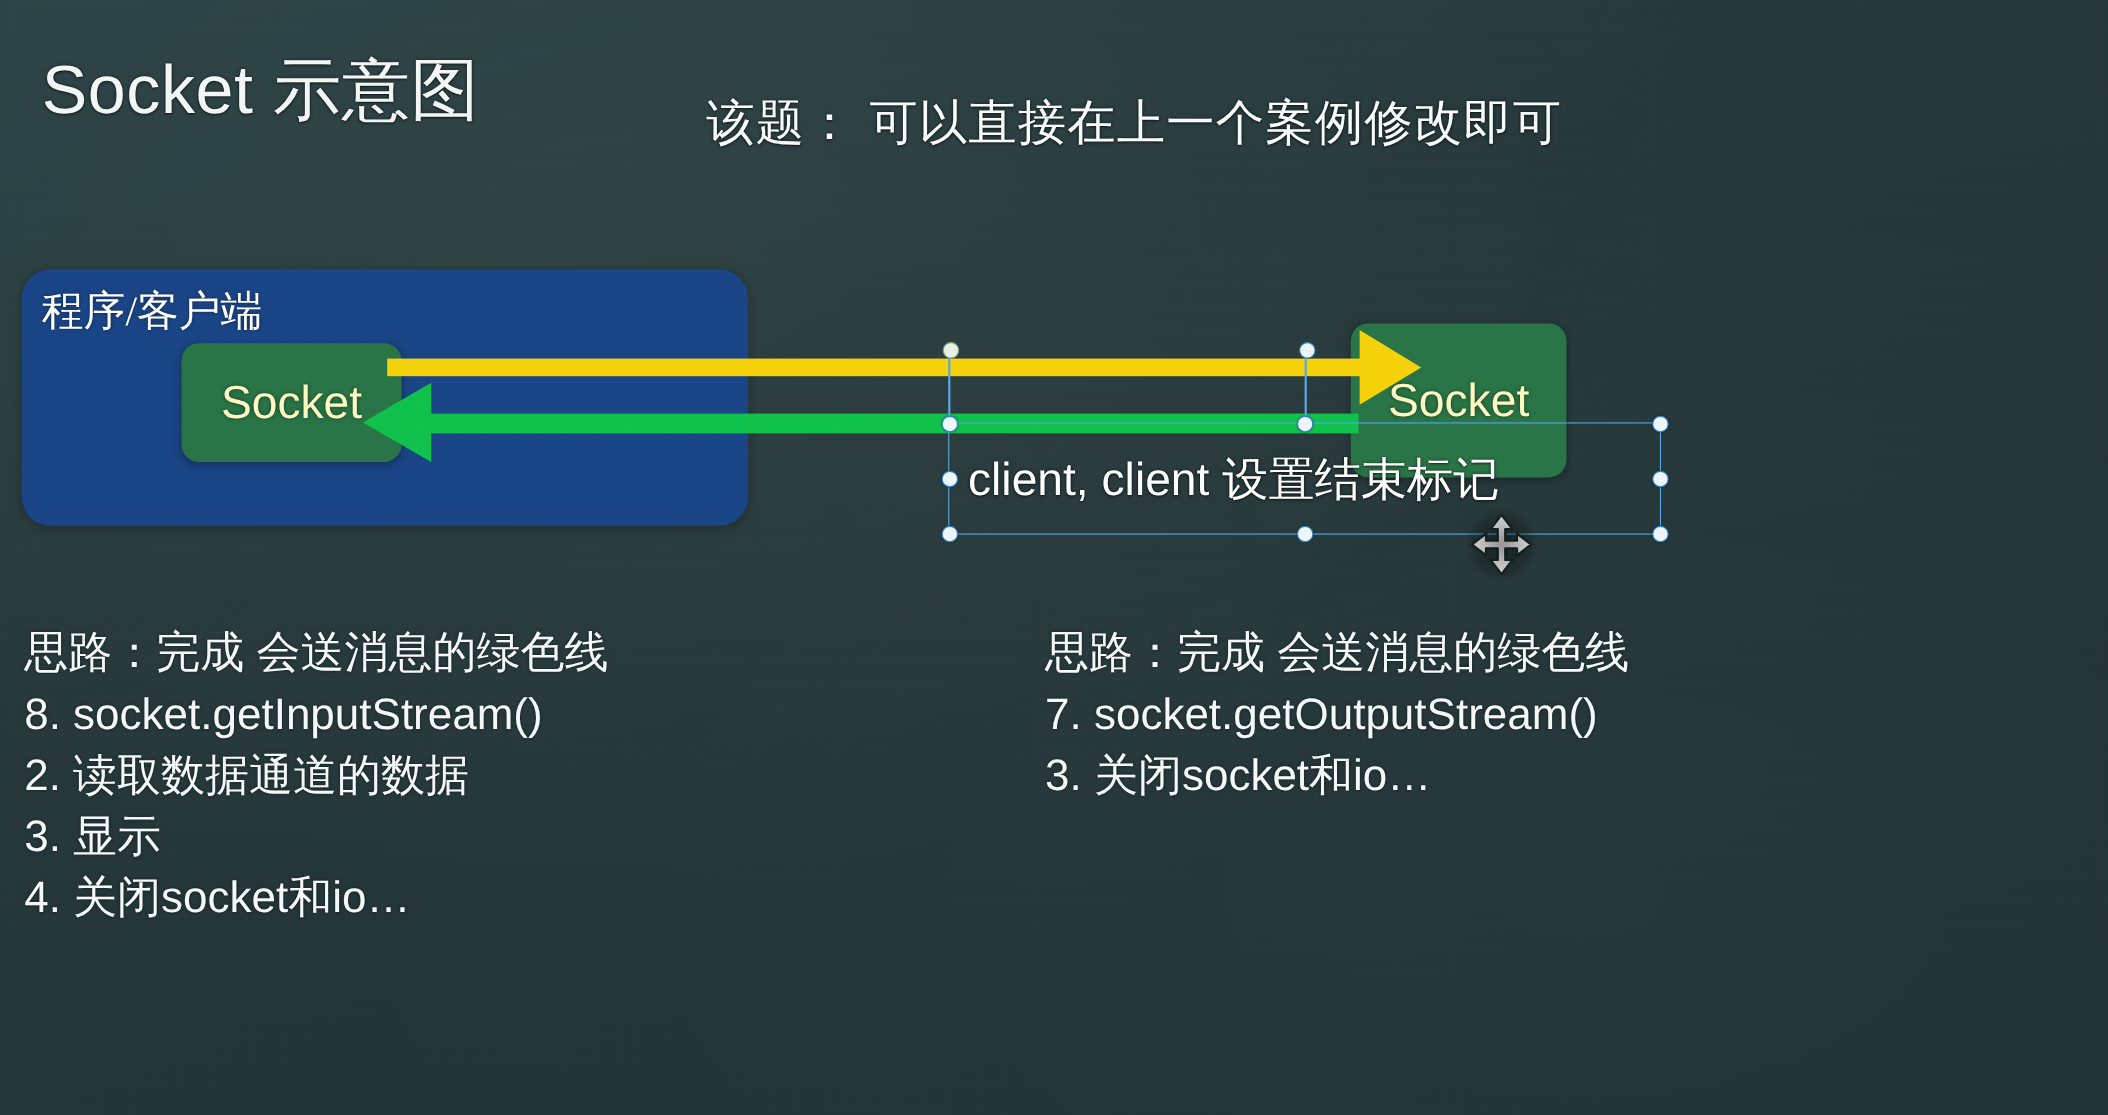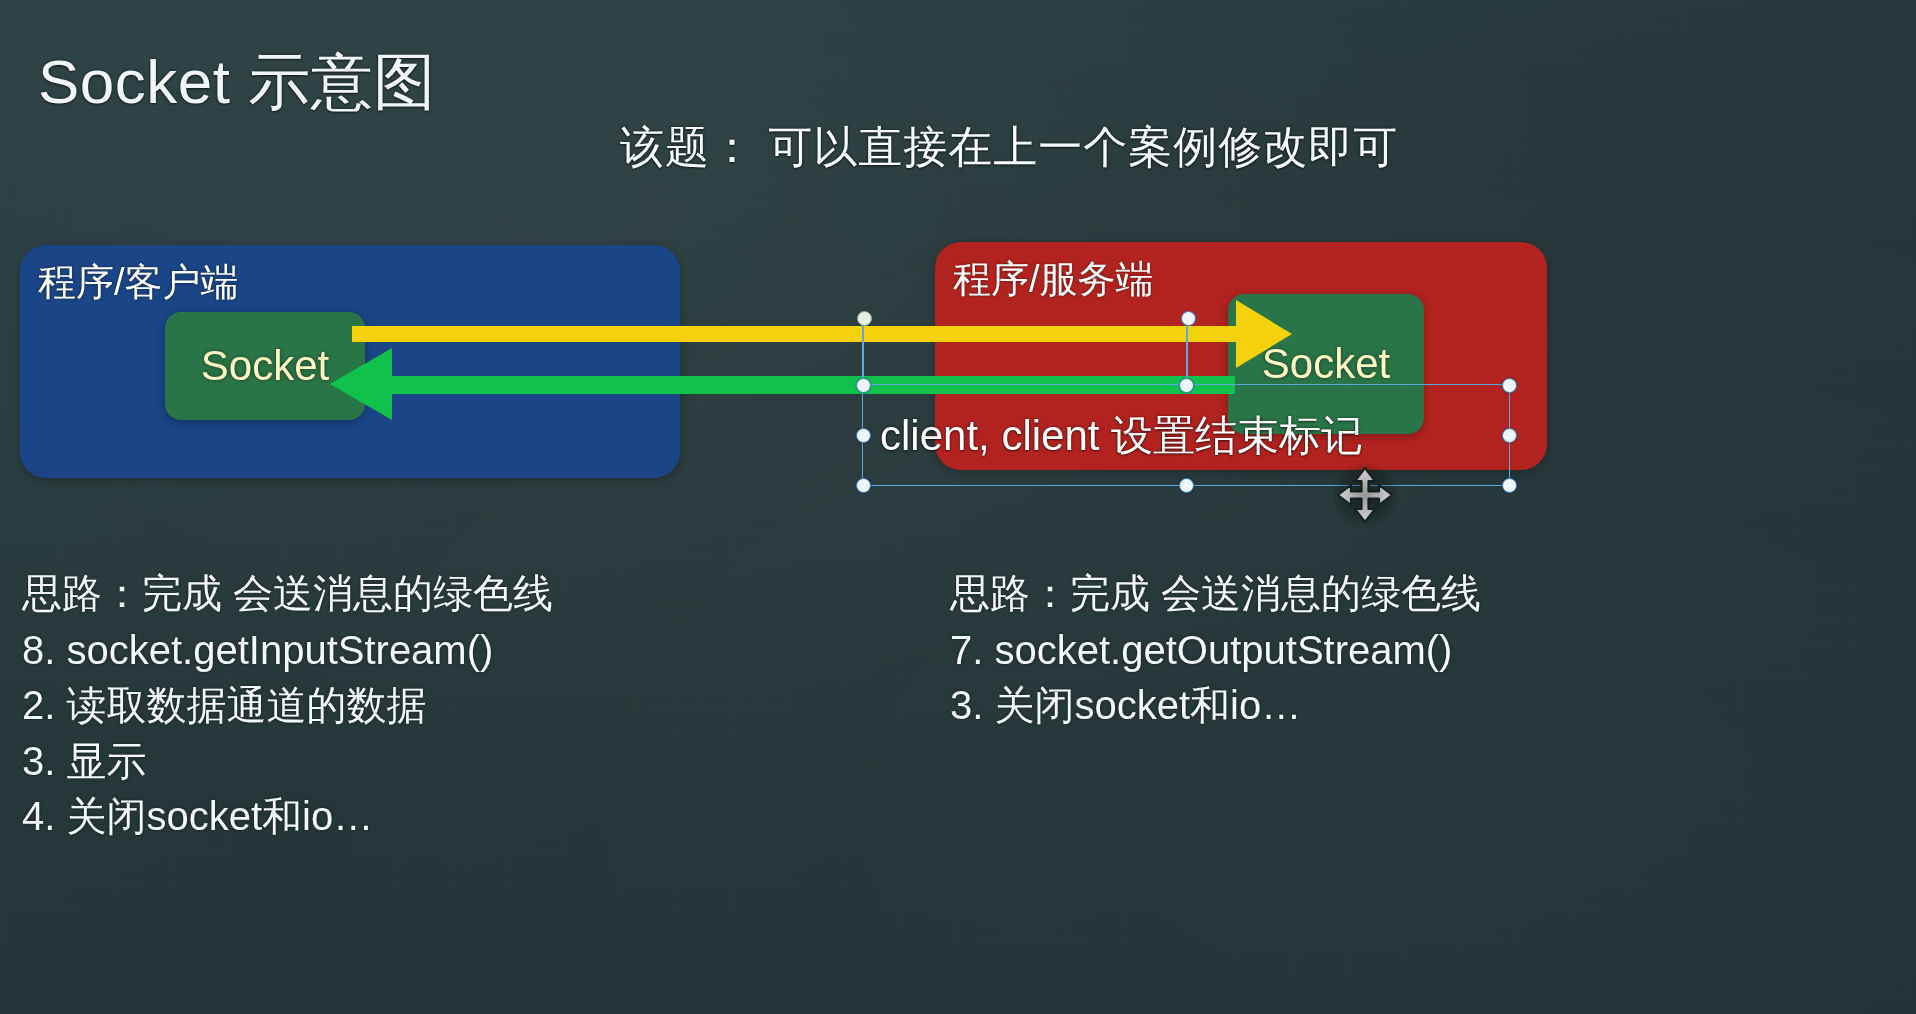--- a/index.html
+++ b/index.html
@@ -41,26 +41,25 @@
 
   #title {
     left: 38px;
     top: 40px;
     font-size: 62px;
     letter-spacing: 0.5px;
     color: #f2f6f6;
   }
 
   #subtitle {
-    left: 620px;
+    left: 642px;
     top: 82px;
     font-size: 44px;
     color: #f7fbfb;
     letter-spacing: 1px;
-    margin-top: 36px;
   }
 
   
   .panel {
     position: absolute;
     border-radius: 26px;
   }
   #client-panel {
     left: 20px;
     top: 245px;
@@ -77,20 +76,21 @@
     background: #b2231f;
     box-shadow: 0 2px 10px rgba(0,0,0,0.25);
   }
   .panel-label {
     position: absolute;
     top: 12px;
     left: 18px;
     font-size: 38px;
     color: #ffffff;
     text-shadow: 0 0 3px rgba(0,0,0,0.5);
+    font-family: Liberation Serif, serif;
   }
 
   .socket-box {
     position: absolute;
     border-radius: 16px;
     background: #2a7547;
     display: flex;
     align-items: center;
     justify-content: center;
     font-size: 42px;
@@ -256,23 +256,20 @@
 
 <div id="stage">
 
   <div class="txt" id="title">Socket 示意图</div>
   <div class="txt" id="subtitle">该题： 可以直接在上一个案例修改即可</div>
 
   <div class="panel" id="client-panel">
     <div class="panel-label">程序/客户端</div>
   </div>
 
-  <div class="panel" id="server-panel">
-    <div class="panel-label">程序/服务端</div>
-  </div>
 
   <div class="socket-box" id="client-socket">Socket</div>
   <div class="socket-box" id="server-socket">Socket</div>
 
   <div id="arrow-yellow-line"></div>
   <div id="arrow-yellow-head"></div>
 
   <div id="arrow-green-line"></div>
   <div id="arrow-green-head"></div>
   <div class="txt" id="label-bottom-arrow">client, client 设置结束标记</div>

